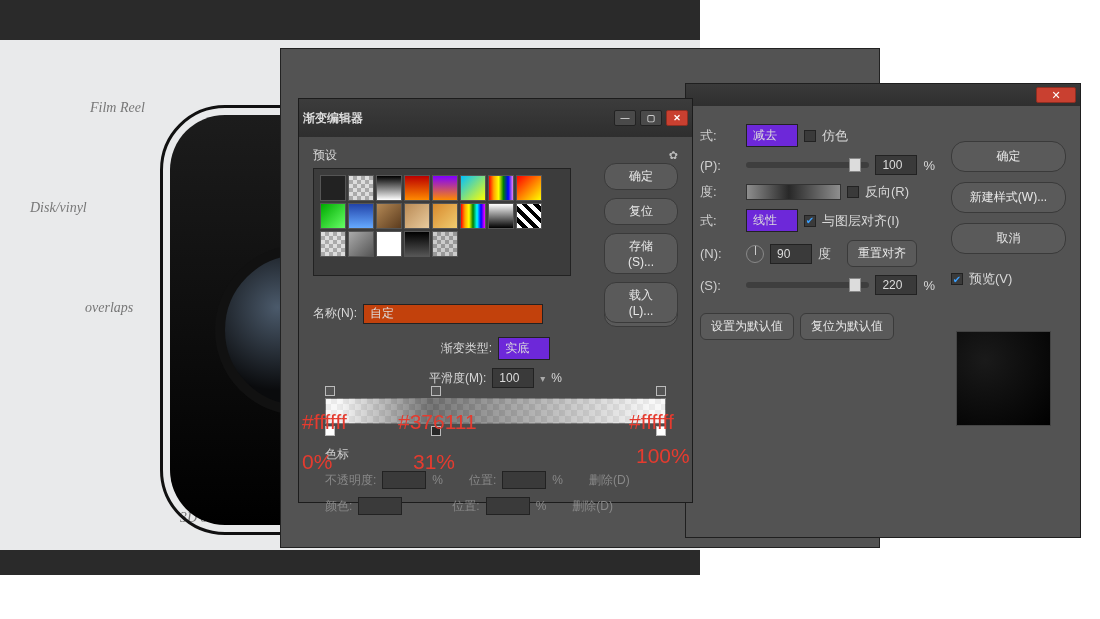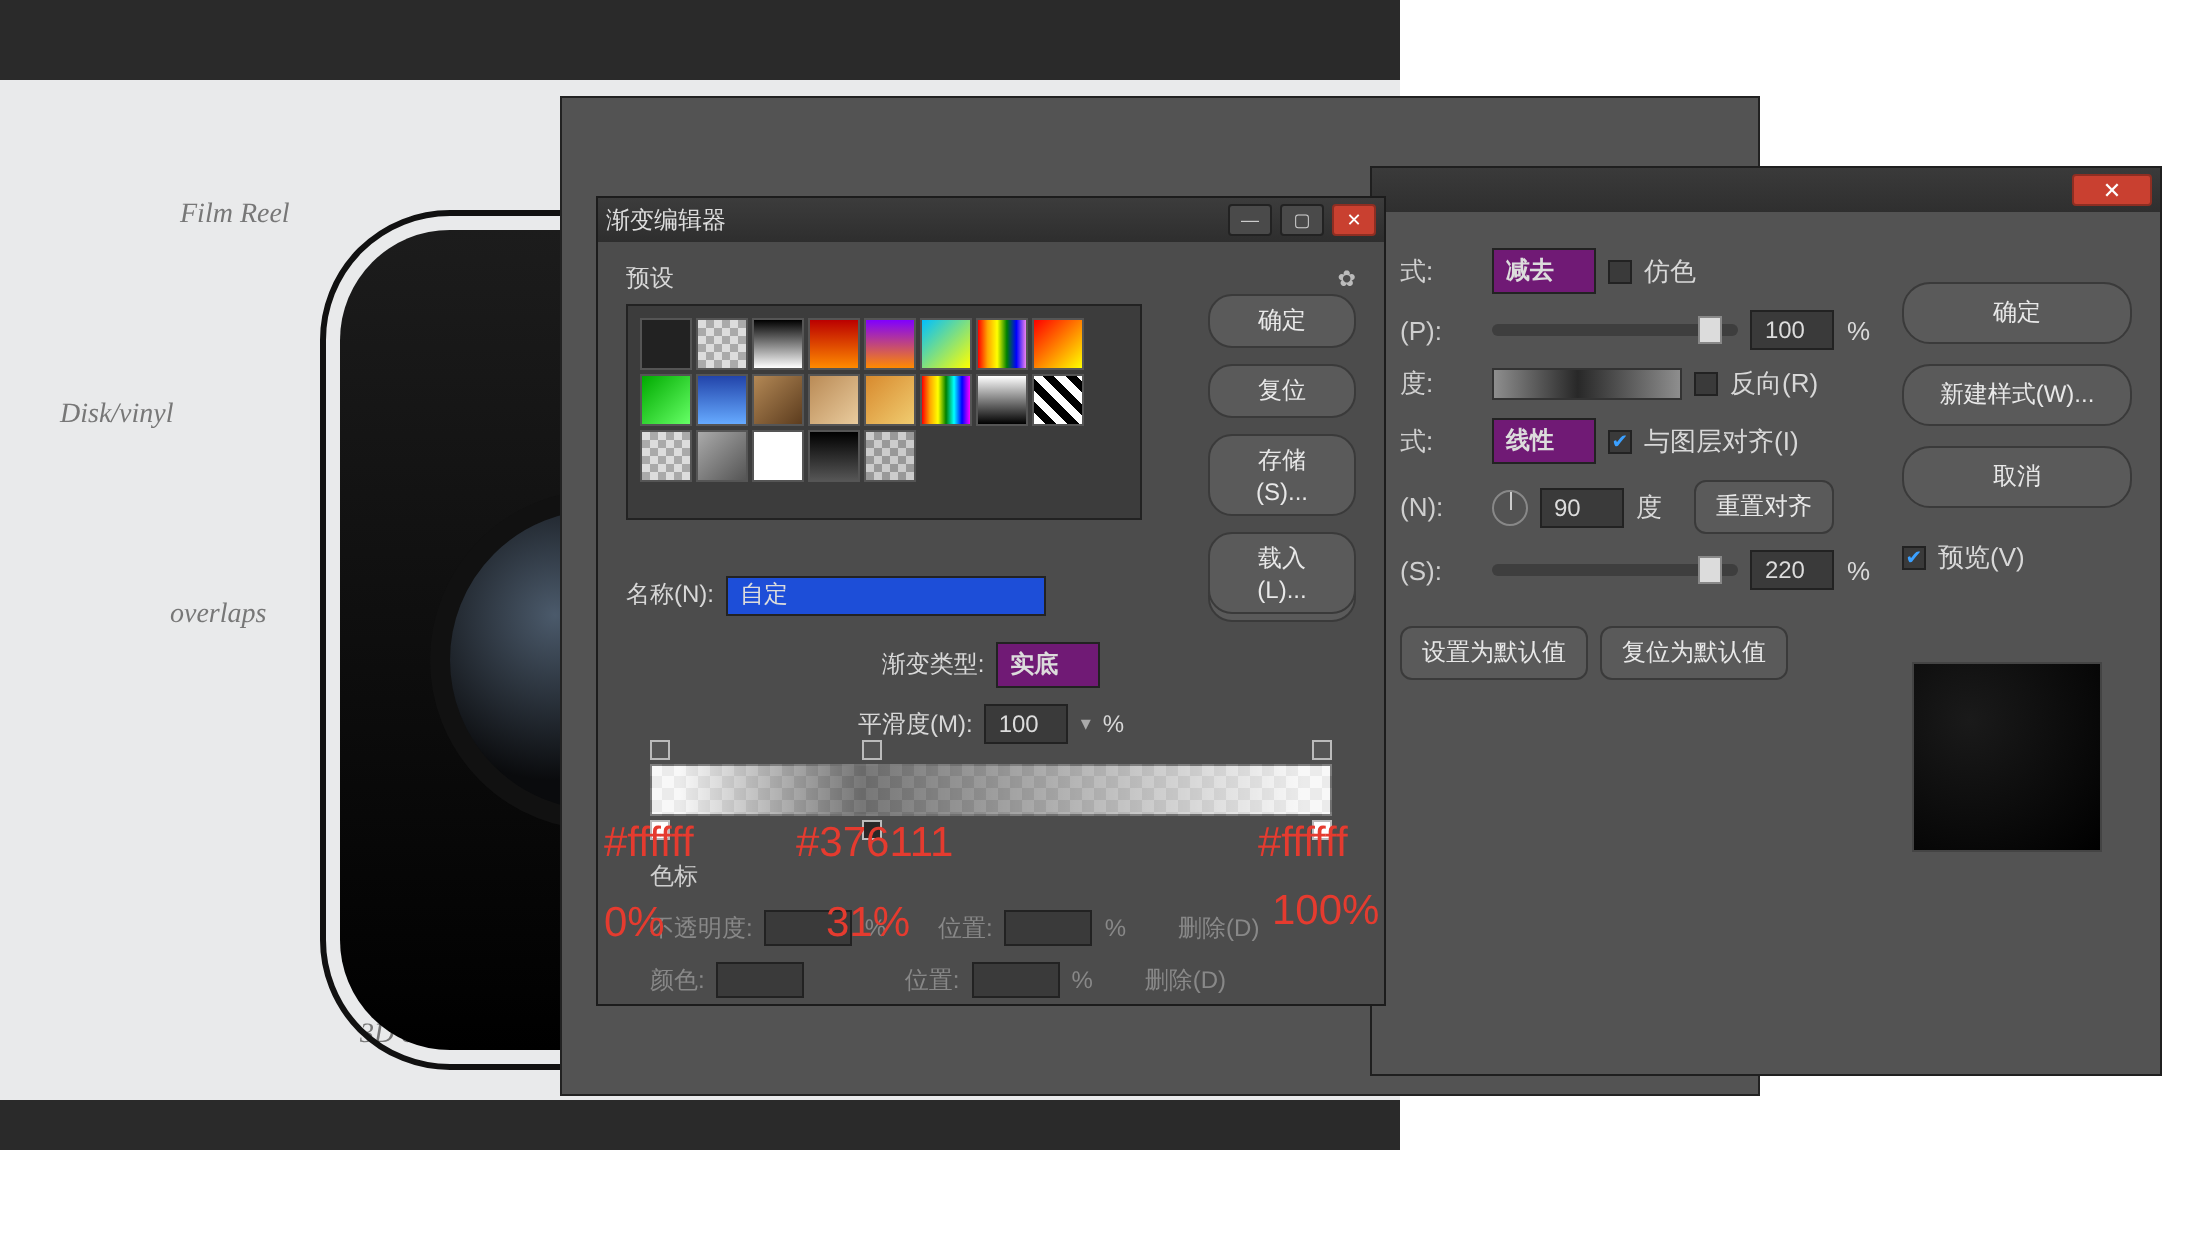--- a/index.html
+++ b/index.html
@@ -26,52 +26,52 @@
     position:absolute; left:685px; top:83px; width:396px; height:455px;
     background:#535353; border:1px solid #1f1f1f;
   }
   .panel-titlebar { height:22px; background:linear-gradient(#3a3a3a,#2f2f2f);
     display:flex; align-items:center; justify-content:flex-end; padding:0 4px; }
   .win-close { width:40px; height:16px; background:#c94030; color:#fff;
     font-size:11px; display:flex; align-items:center; justify-content:center; border-radius:2px; border:1px solid #8e2e22; cursor:pointer; }
   .panel-body { padding:10px 14px; color:#d8d8d8; font-size:13px; position:relative; }
   .row { display:flex; align-items:center; gap:6px; margin:8px 0; }
   .label { color:#cfcfcf; min-width:40px; }
-  .combo { background:#701a75; border:1px solid #222; color:#dcdcdc; padding:2px 20px 2px 6px; font-size:12px;font-weight:bold; }
+  .combo { background:#6d28d9; border:1px solid #222; color:#dcdcdc; padding:2px 20px 2px 6px; font-size:12px; }
   .cb { width:12px; height:12px; background:#3a3a3a; border:1px solid #222; display:inline-flex; align-items:center; justify-content:center; color:#3ba0ff; font-size:10px; }
   .numbox { background:#3a3a3a; border:1px solid #222; color:#dcdcdc; padding:2px 6px; width:42px; font-size:12px; }
   .btn { background:#5a5a5a; border:1px solid #3a3a3a; color:#e8e8e8;
     padding:4px 12px; border-radius:12px; font-size:12px; cursor:pointer; }
   .btn.large { width:115px; text-align:center; border-radius:14px; padding:6px 0; }
   .btn-col { position:absolute; right:14px; top:35px; display:flex; flex-direction:column; gap:10px; }
   .btn.square { border-radius:6px; padding:4px 10px; width:auto; }
   .grad-preview { width:95px; height:16px; background:
     linear-gradient(to right, rgba(200,200,200,.5), #282828 45%, rgba(200,200,200,.5));
     border:1px solid #333; }
   .dial { width:18px; height:18px; border:1px solid #888; border-radius:50%; position:relative;}
   .dial::after{content:"";position:absolute;left:8px;top:0;width:1px;height:9px;background:#ccc;}
   .style-swatch { width:95px; height:95px; border:1px solid #444;
     background:radial-gradient(at 30% 30%, #1a1a1a, #000); margin-top:25px; margin-left:5px; }
   .editor-window {
     position:absolute; left:298px; top:98px; width:395px; height:405px;
     background:#4c4c4c; border:1px solid #1c1c1c;
   }
-  .ed-titlebar { height:22px; background:linear-gradient(#3c3c3c,#2e2e2e);
-    display:flex; align-items:center; justify-content:space-between; padding:0 4px; color:#ddd; font-size:12px; }
+  .ed-titlebar { height:38px; background:linear-gradient(#3c3c3c,#2e2e2e);
+    display:flex; align-items:center; justify-content:space-between; padding:0 4px; color:#ddd; font-size:12px;font-weight:bold; }
   .ed-winbtns { display:flex; gap:4px; }
   .winbtn { width:22px; height:16px; background:#4a4a4a; border:1px solid #222; border-radius:2px; cursor:pointer; display:flex; align-items:center; justify-content:center; color:#ccc; font-size:9px;}
   .winbtn.close { background:#c94030; border-color:#8e2e22; color:#fff;}
   .ed-body { position:relative; padding:10px 14px; color:#d8d8d8; font-size:12px; height:calc(100% - 22px);}
   .presets-box { display:flex; align-items:flex-start; gap:4px;}
   .presets { width:258px; height:108px; background:#3c3c3c; border:1px solid #222; padding:6px;
     display:flex; flex-wrap:wrap; gap:2px; align-content:flex-start; }
   .sw { width:26px; height:26px; border:1px solid #555; }
   .gear-icon { color:#bbb; font-size:11px; cursor:pointer; }
   .ed-btncol { position:absolute; right:14px; top:26px; display:flex; flex-direction:column; gap:8px; }
-  .name-input { background:#1d4ed8; border:1px solid #222; width:160px; padding:2px 6px; color:#dcdcdc; font-size:12px;}
+  .name-input { background:#c2410c; border:1px solid #222; width:180px; padding:2px 6px; color:#dcdcdc; font-size:12px;}
   .grad-bar { margin:10px 12px 0 12px; position:relative; }
   .grad-strip { height:26px; border:1px solid #333;
     background:linear-gradient(to right, #fff 0%, #fff 4%, #282828 31%, #fff 96%, #fff 100%);
     background-blend-mode:normal;
   }
   .grad-strip::before {
     content:""; position:absolute; inset:0;
     background: repeating-conic-gradient(#ccc 0 25%, #eee 0 50%) 0 0/12px 12px;
     opacity:.4;
   }

